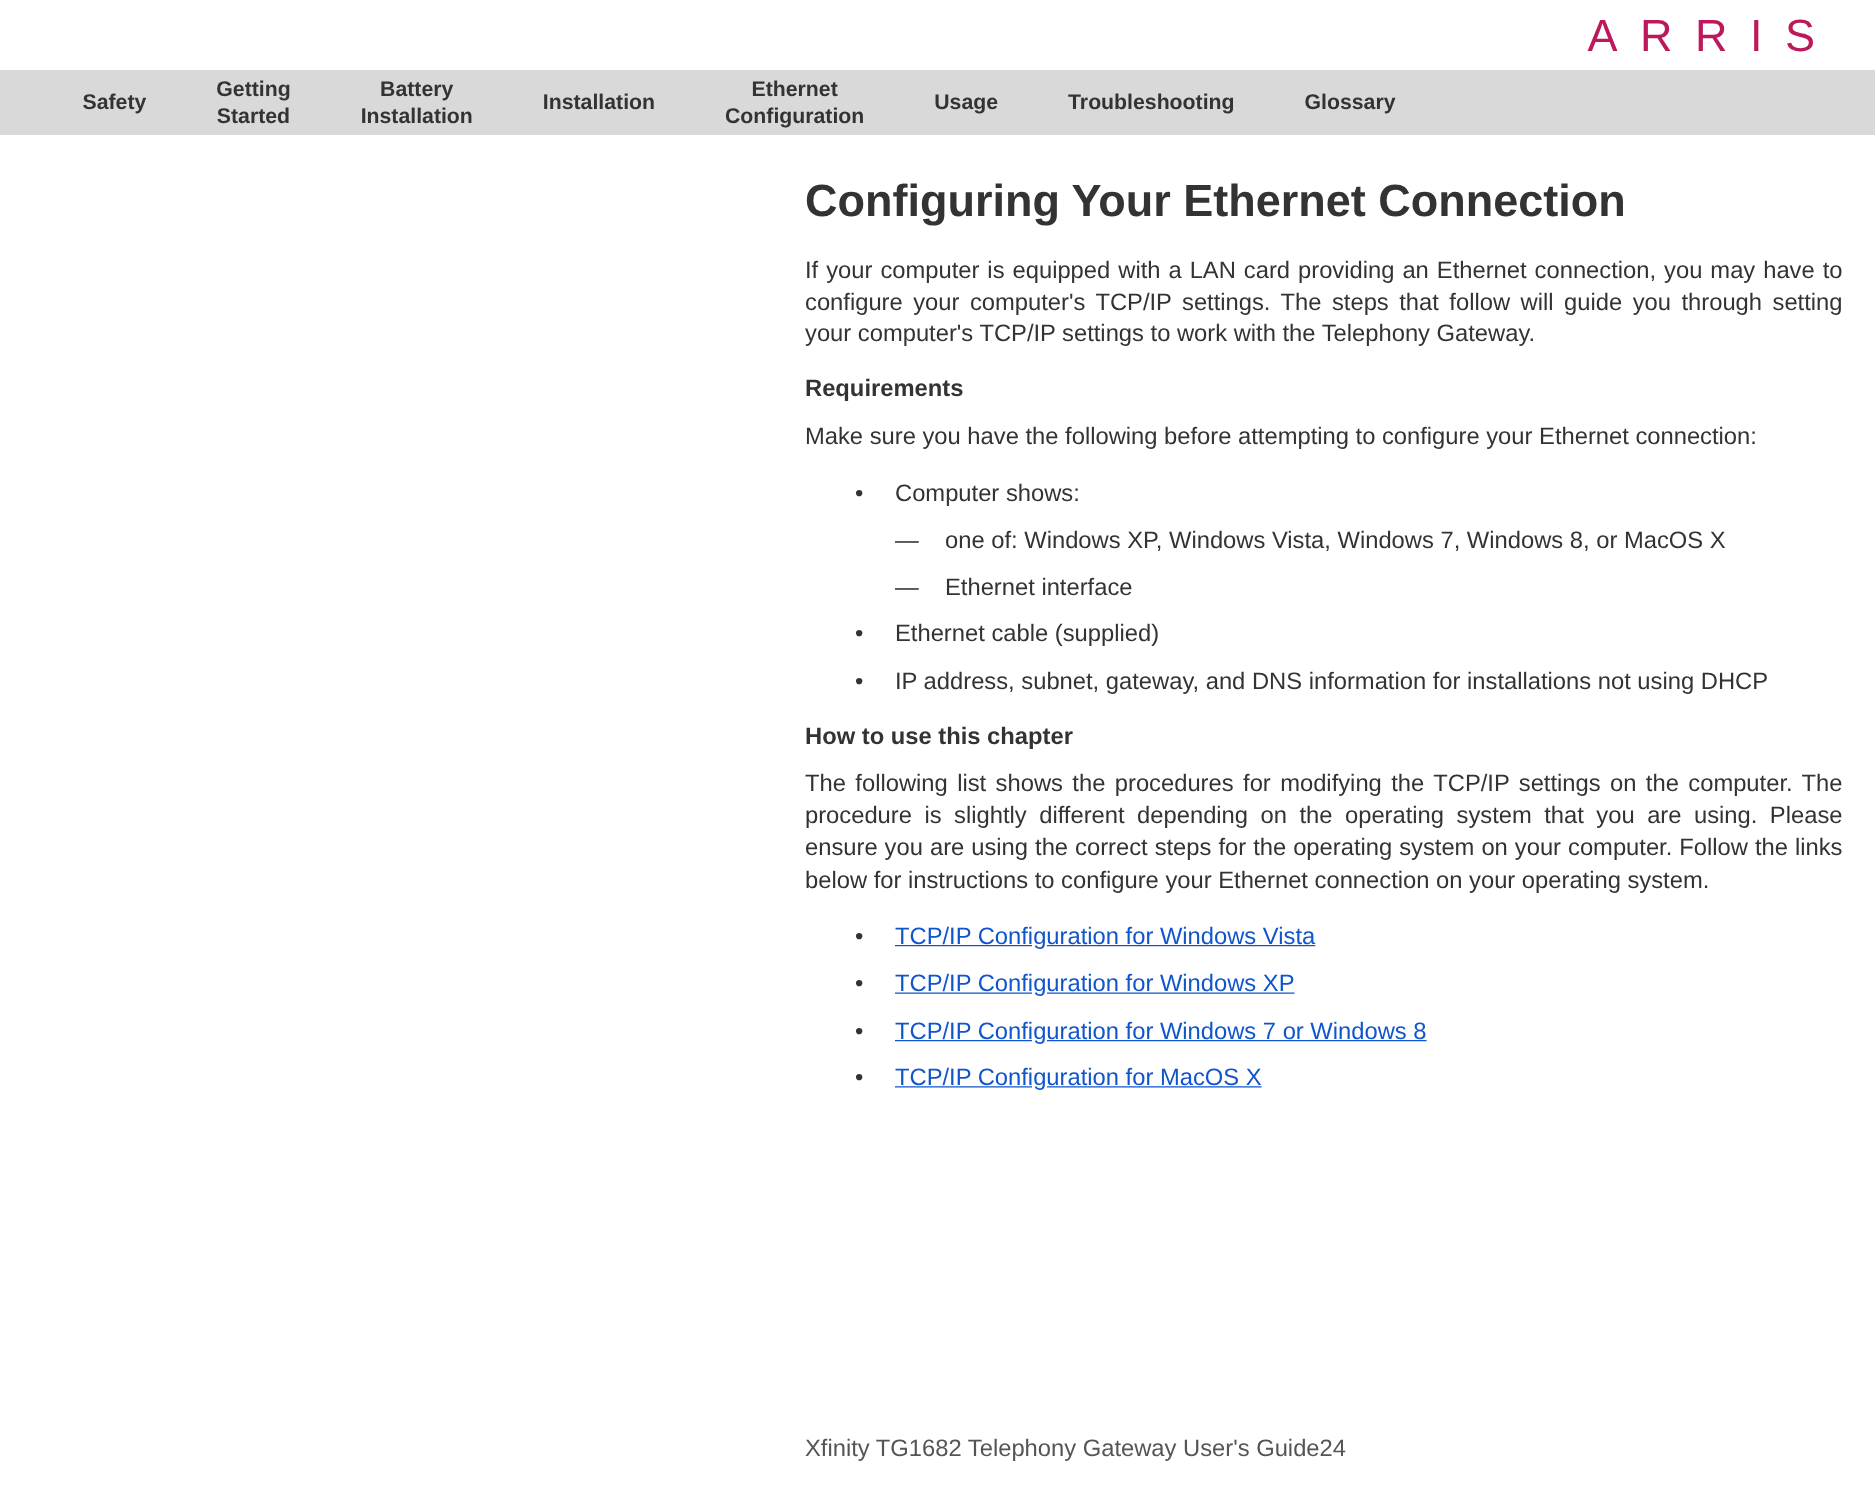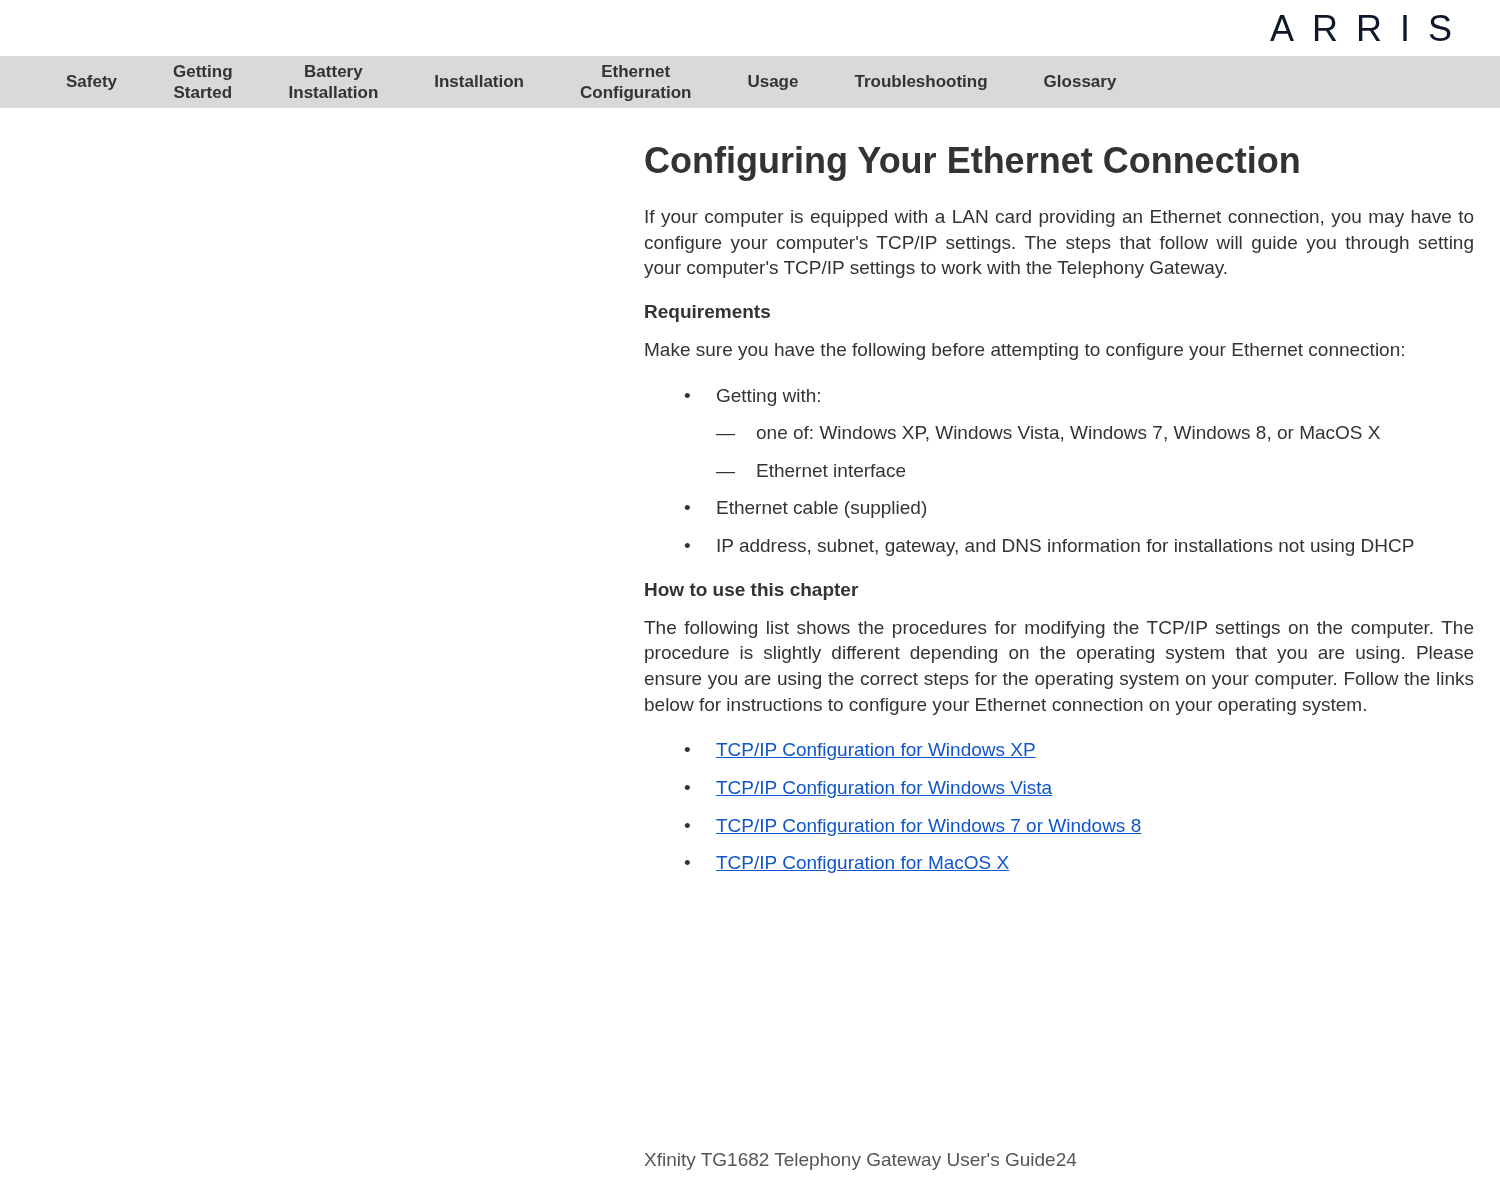--- a/index.html
+++ b/index.html
@@ -12,21 +12,21 @@
     position: relative;
   }
   .logo {
     position: absolute;
     top: 8px;
     right: 30px;
     font-family: Arial, Helvetica, sans-serif;
     font-size: 36px;
     letter-spacing: 18px;
     font-weight: 400;
-    color: #0f172a;
+    color: #be185d;
   }
   .navbar {
     position: absolute;
     top: 56px;
     left: 0;
     width: 100%;
     background: #d9d9d9;
     display: flex;
     align-items: center;
     height: 52px;
@@ -142,36 +142,36 @@
 
 <div class="content">
   <h1>Configuring Your Ethernet Connection</h1>
   <p class="body">If your computer is equipped with a LAN card providing an Ethernet connection, you may have to configure your computer's TCP/IP settings. The steps that follow will guide you through setting your computer's TCP/IP settings to work with the Telephony Gateway.</p>
 
   <h2>Requirements</h2>
   <p class="body">Make sure you have the following before attempting to configure your Ethernet connection:</p>
 
   <ul class="outer">
     <li>
-      <span>Getting with:</span>
+      <span>Computer shows:</span>
       <ul class="inner">
         <li>one of: Windows XP, Windows Vista, Windows 7, Windows 8, or MacOS X</li>
         <li>Ethernet interface</li>
       </ul>
     </li>
     <li>Ethernet cable (supplied)</li>
     <li>IP address, subnet, gateway, and DNS information for installations not using DHCP</li>
   </ul>
 
   <h2>How to use this chapter</h2>
   <p class="body">The following list shows the procedures for modifying the TCP/IP settings on the computer. The procedure is slightly different depending on the operating system that you are using. Please ensure you are using the correct steps for the operating system on your computer. Follow the links below for instructions to configure your Ethernet connection on your operating system.</p>
 
   <ul class="outer">
+    <li><span class="link">TCP/IP Configuration for Windows Vista</span></li>
     <li><span class="link">TCP/IP Configuration for Windows XP</span></li>
-    <li><span class="link">TCP/IP Configuration for Windows Vista</span></li>
     <li><span class="link">TCP/IP Configuration for Windows 7 or Windows 8</span></li>
     <li><span class="link">TCP/IP Configuration for MacOS X</span></li>
   </ul>
 </div>
 
 <div class="footer">
   <span>Xfinity TG1682 Telephony Gateway User's Guide</span>
   <span>24</span>
 </div>
 

